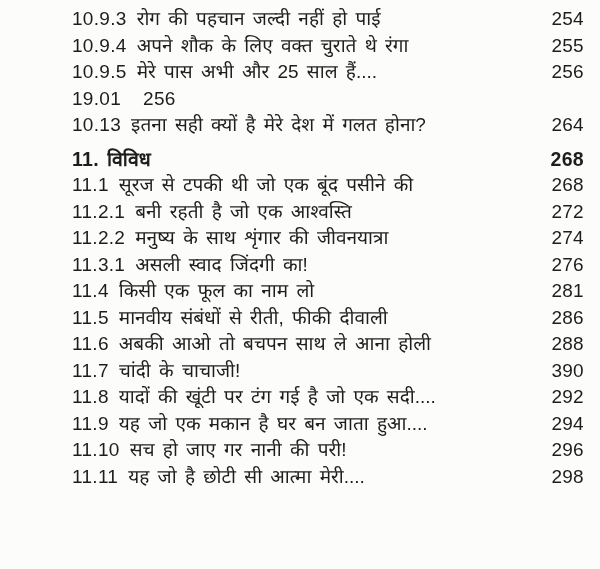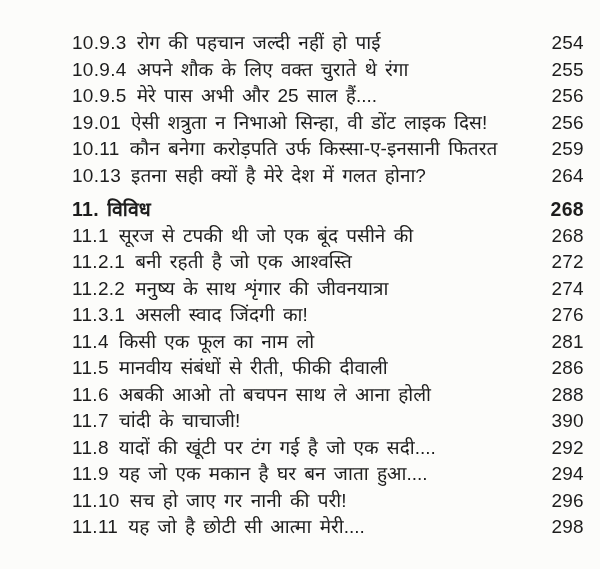--- a/index.html
+++ b/index.html
@@ -36,21 +36,20 @@
   }
   .row .title {
     flex: 1 1 auto;
     overflow: hidden;
     word-spacing: 3px;
   }
   .row .pg {
     flex: none;
     margin-left: 12px;
     letter-spacing: 0.3px;
-    margin-top: 24px;
   }
   .row.section {
     margin-top: 7px;
     font-weight: 700;
     font-size: 19.5px;
   }
   .row.section .num { margin-right: 8px; }
 </style>
 </head>
 <body>
@@ -70,29 +69,23 @@
   </div>
 
   <div class="row">
     <span class="num">10.9.5</span>
     <span class="title">मेरे पास अभी और 25 साल हैं....</span>
     <span class="pg">256</span>
   </div>
 
   <div class="row">
     <span class="num">19.01</span>
-    <span class="title">ऐसी शत्रुता न निभाओ सिन्हा, वी डोंट लाइक दिस!</span>
     <span class="pg">256</span>
   </div>
 
-  <div class="row">
-    <span class="num">10.11</span>
-    <span class="title">कौन बनेगा करोड़पति उर्फ किस्सा-ए-इनसानी फितरत</span>
-    <span class="pg">259</span>
-  </div>
 
 
   <div class="row">
     <span class="num">10.13</span>
     <span class="title">इतना सही क्यों है मेरे देश में गलत होना?</span>
     <span class="pg">264</span>
   </div>
 
   <div class="row section">
     <span class="num">11.</span>

